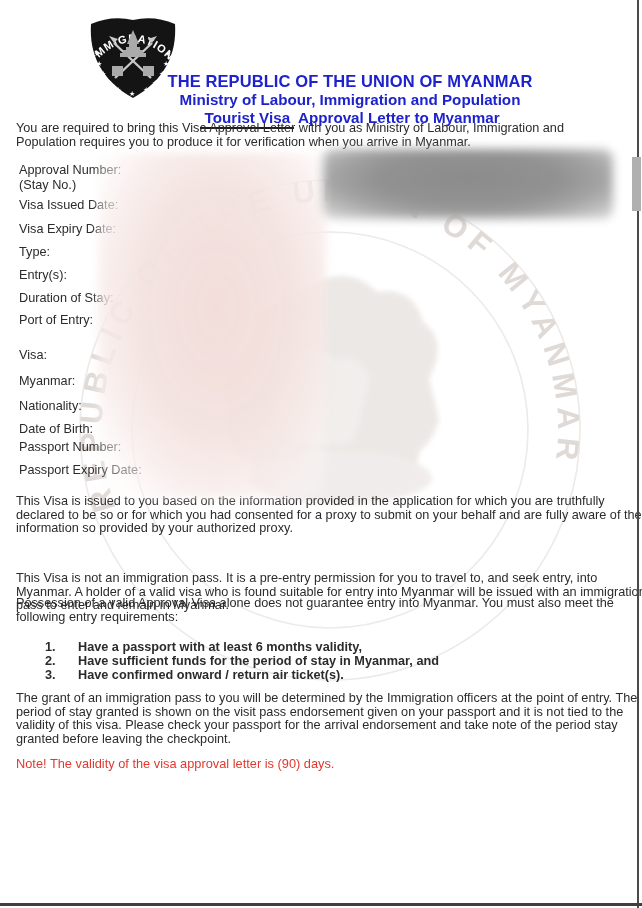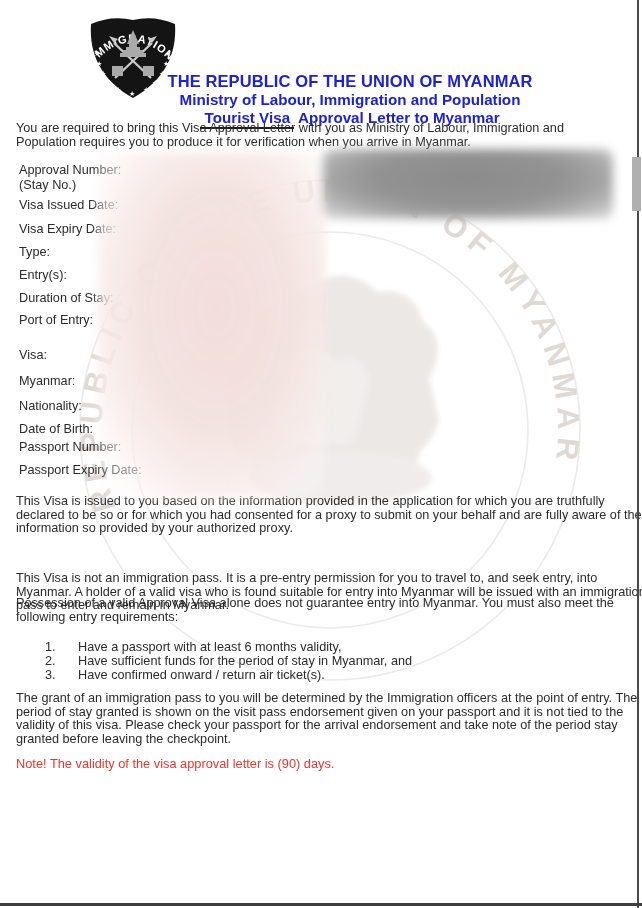--- a/index.html
+++ b/index.html
@@ -22,21 +22,21 @@
   .intro { top:122px; }
   .para-a { top:495px; }
   .para-b { top:572px; }
   .para-c { top:597px; }
   .closing { top:692px; }
   .note { position:absolute; left:16px; top:756px; font-size:12.8px; color:#e0392f; z-index:3; white-space:pre; }
   
   .field { position:absolute; left:19px; font-size:12.7px; color:#2b2b2b; z-index:3; white-space:pre; }
   
   .reqs { position:absolute; left:45px; top:640px; z-index:3; font-size:12.7px; line-height:14.2px; }
-  .req-row { white-space:pre; }
+  .req-row { white-space:pre;font-weight:bold; }
   .req-num { display:inline-block; width:33px; }
   
   .blur-pink {
     position:absolute; left:98px; top:153px; width:228px; height:345px; z-index:4;
     background: radial-gradient(ellipse at 52% 45%,
       rgba(242,221,218,0.98) 0%, rgba(243,226,223,0.95) 45%,
       rgba(247,235,233,0.80) 68%, rgba(252,247,246,0.45) 84%, rgba(255,255,255,0) 100%);
     filter: blur(4px);
   }
   .blur-gray {

